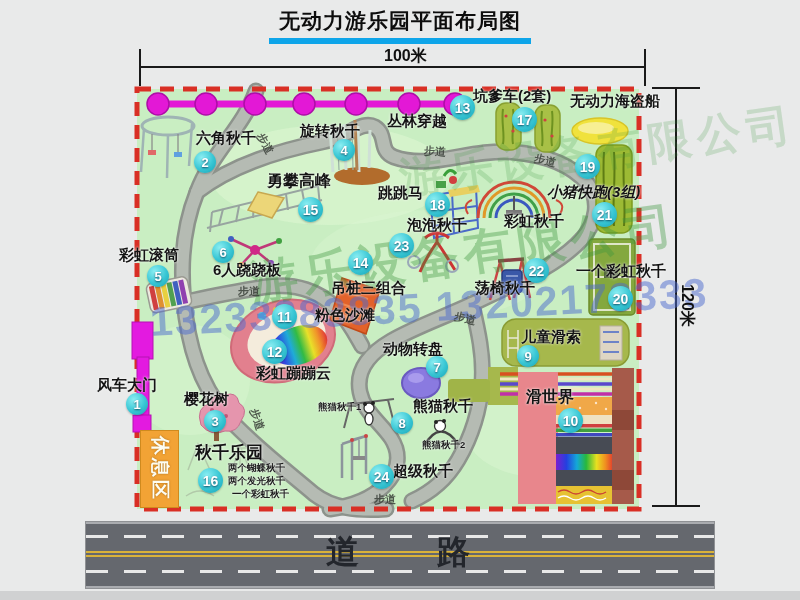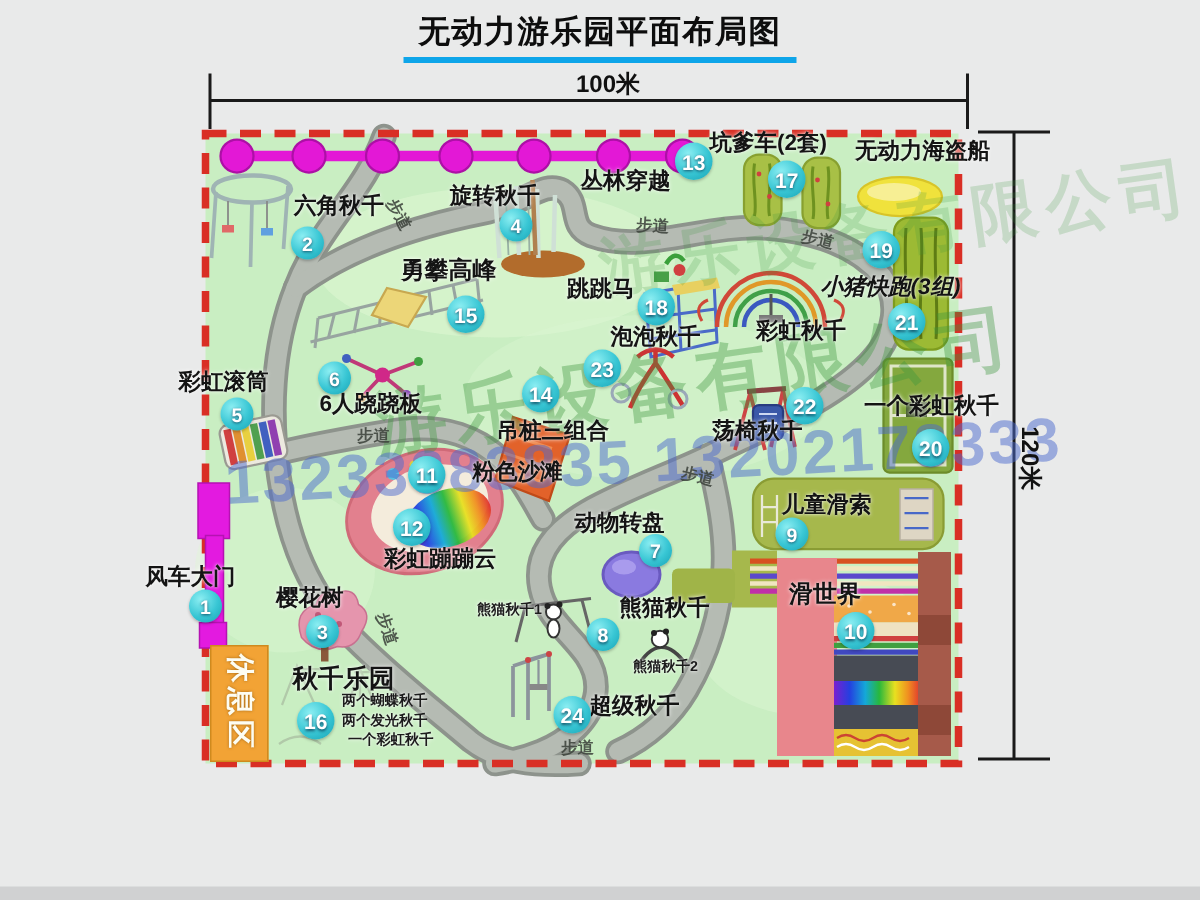--- a/index.html
+++ b/index.html
@@ -1,20 +1,20 @@
 <!DOCTYPE html>
 <html><head>
 <meta charset="utf-8">
 <style>
   html,body{margin:0;padding:0;}
   .stage{position:relative;width:800px;height:600px;background:#e9eaea;overflow:hidden;
          font-family:"Liberation Sans","DejaVu Sans",sans-serif;}
   .map-svg{position:absolute;left:0;top:0;z-index:10;}
   .title{position:absolute;top:7px;left:50%;transform:translateX(-50%);font-size:21px;font-weight:bold;
-         color:#0d0d0d;letter-spacing:1px;border-bottom:4px solid #0ea5e9;padding:0 10px 3px;z-index:60;white-space:nowrap;}
+         color:#0d0d0d;letter-spacing:1px;border-bottom:6px solid #0ea5e9;padding:0 10px 3px;z-index:60;white-space:nowrap;}
   .dim{position:absolute;font-weight:bold;font-size:16px;color:#111;z-index:60;white-space:nowrap;}
   .lbl{position:absolute;font-weight:bold;font-size:15px;color:#141414;white-space:nowrap;line-height:1;
        text-shadow:0 0 3px rgba(255,255,255,.85),0 0 1px rgba(255,255,255,.7);z-index:40;}
   .lbl.big{font-size:17px;}
   .lbl.mid{font-size:16px;}
   .lbl.small{font-size:9.5px;color:#1c1c1c;}
   .badge{position:absolute;width:25px;height:25px;border-radius:50%;
          background:radial-gradient(circle at 35% 30%,#8beef2,#38c6d4 55%,#18a2b4);
          display:flex;align-items:center;justify-content:center;font-weight:bold;font-size:14px;color:#fff;
          text-shadow:0 1px 2px rgba(8,60,85,.85);z-index:45;box-shadow:0 1px 2px rgba(0,0,0,.25);}
@@ -369,15 +369,22 @@
   <div class="badge" style="left:198px;top:468px;">16</div>
   <div class="badge" style="left:512px;top:107px;">17</div>
   <div class="badge" style="left:425px;top:192px;">18</div>
   <div class="badge" style="left:575px;top:110px;margin-top:44px;">19</div>
   <div class="badge" style="left:608px;top:286px;">20</div>
   <div class="badge" style="left:592px;top:202px;">21</div>
   <div class="badge" style="left:524px;top:258px;">22</div>
   <div class="badge" style="left:389px;top:233px;">23</div>
   <div class="badge" style="left:369px;top:464px;">24</div>
 
+  <div class="road">
+    <div class="lane" style="top:13px;"></div>
+    <div class="lane" style="top:48px;"></div>
+    <div class="yline" style="top:29px;"></div>
+    <div class="yline" style="top:33px;"></div>
+    <div class="road-label">道　　路</div>
+  </div>
   <div class="bottom-strip"></div>
 
 </div>
 
 </body></html>

